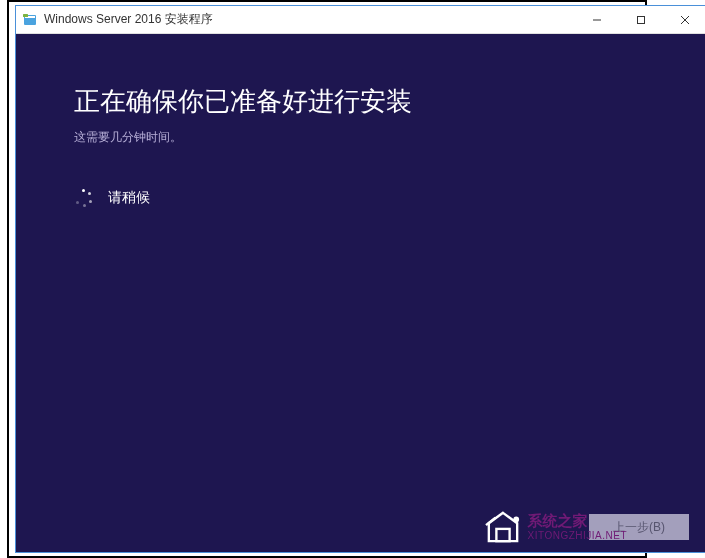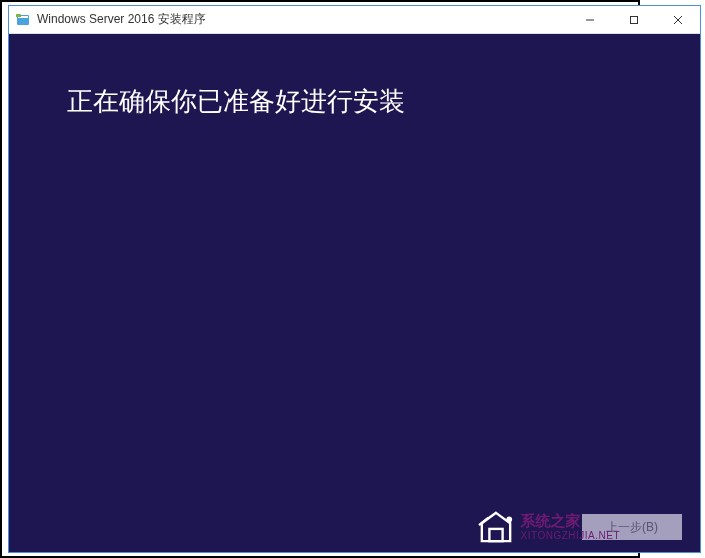--- a/index.html
+++ b/index.html
@@ -13,20 +13,21 @@
       font-family: "Microsoft YaHei", "Segoe UI", sans-serif;
       background: #fff;
       overflow: hidden;
       position: relative;
     }
     .outer-border {
       width: 640px;
       height: 558px;
       border: 2px solid #000;
       position: relative;
+      margin-left: 7px;
     }
     .window {
       position: absolute;
       top: 3px;
       left: 6px;
       width: 693px;
       height: 548px;
       border: 1px solid #4a90d9;
       background: #fff;
       display: flex;
@@ -185,21 +186,32 @@
           <svg width="10" height="10" viewBox="0 0 10 10">
               <line x1="1" y1="1" x2="9" y2="9" stroke="#333" stroke-width="1"></line>
               <line x1="9" y1="1" x2="1" y2="9" stroke="#333" stroke-width="1"></line>
             </svg>
         </div>
       </div>
     </div>
 
     <div class="content">
       <h1 class="main-heading">正在确保你已准备好进行安装</h1>
-
+      <p class="sub-text">这需要几分钟时间。</p>
+
+      <div class="wait-row">
+        <div class="spinner">
+          <div class="spinner-dot" style="top:1px;left:8px;"></div>
+          <div class="spinner-dot" style="top:4px;left:14px;opacity:.8"></div>
+          <div class="spinner-dot" style="top:12px;left:15px;opacity:.6"></div>
+          <div class="spinner-dot" style="top:16px;left:9px;opacity:.4"></div>
+          <div class="spinner-dot" style="top:13px;left:2px;opacity:.3"></div>
+        </div>
+        <span class="wait-text">请稍候</span>
+      </div>
 
       <div class="bottom-buttons">
         <button class="nav-button disabled">上一步(B)</button>
       </div>
     </div>
   </div>
 
   <div class="watermark">
     <svg class="watermark-logo" viewBox="0 0 40 36">
       <path d="M20 3 L35 14 L35 33 L5 33 L5 14 Z" fill="none" stroke="#fff" stroke-width="2.5"></path>

